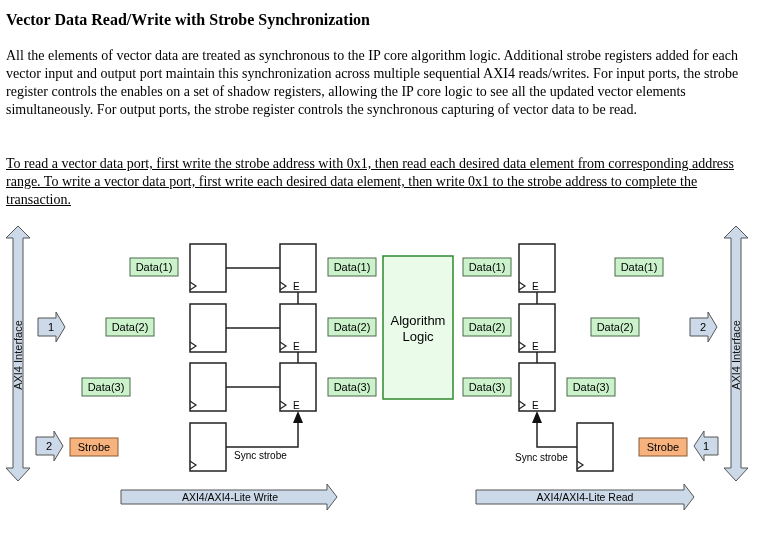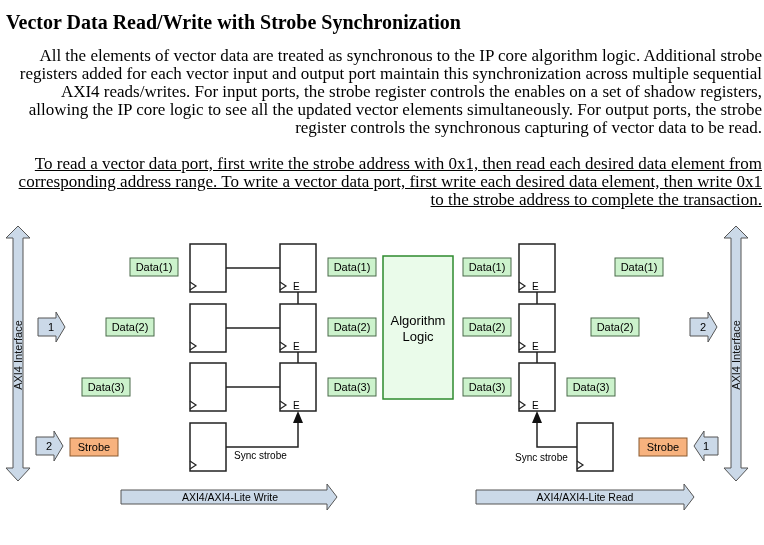--- a/index.html
+++ b/index.html
@@ -1,18 +1,18 @@
 <!DOCTYPE html>
 <html><head>
 <meta charset="utf-8">
 <style>
   html, body { margin: 0; padding: 0; background: #ffffff; }
   body { width: 764px; height: 545px; position: relative; overflow: hidden; font-family: "Liberation Serif", serif; color: #000; }
-  .title { position: absolute; left: 6px; top: 11px; font-size: 20px; font-weight: bold; margin: 0; }
-  .para { position: absolute; left: 6px; width: 756px; font-size: 17px; line-height: 18px; margin: 0; text-align: right; }
+  .title { position: absolute; left: 6px; top: 11px; font-size: 16px; font-weight: bold; margin: 0; }
+  .para { position: absolute; left: 6px; width: 756px; font-size: 14px; line-height: 18px; margin: 0; }
   #p1 { top: 47px; }
   #p2 { top: 155px; text-decoration: underline; }
   svg#diagram { position: absolute; left: 0; top: 0; }
   svg text { font-family: "Liberation Sans", sans-serif; }
 </style>
 </head>
 <body>
 
 <h1 class="title">Vector Data Read/Write with Strobe Synchronization</h1>
 <p class="para" id="p1">All the elements of vector data are treated as synchronous to the IP core algorithm logic. Additional strobe registers added for each vector input and output port maintain this synchronization across multiple sequential AXI4 reads/writes. For input ports, the strobe register controls the enables on a set of shadow registers, allowing the IP core logic to see all the updated vector elements simultaneously. For output ports, the strobe register controls the synchronous capturing of vector data to be read.</p>

